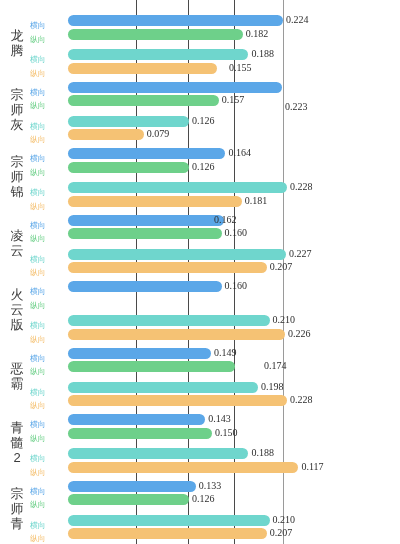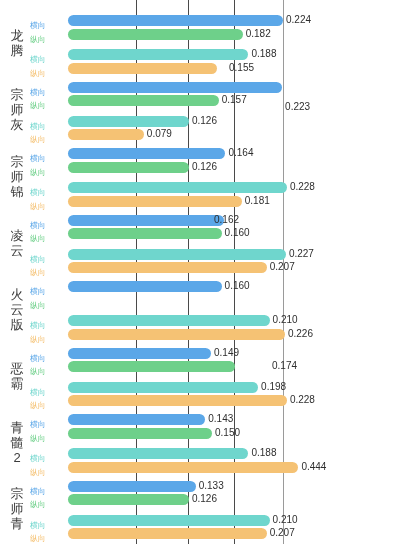--- a/index.html
+++ b/index.html
@@ -70,20 +70,21 @@
     top: 0;
     bottom: 0;
   }
   .row {
     position: absolute;
     left: 0;
     right: 0;
     height: 21px;
     display: flex;
     align-items: center;
+    font-family: Liberation Serif, serif;
   }
   .series-label {
     position: absolute;
     left: 0;
     width: 32px;
     font-size: 8px;
     line-height: 9px;
     text-align: left;
     white-space: nowrap;
     letter-spacing: -0.5px;
@@ -317,21 +318,21 @@
             <div class="series-label t-blue">横向</div>
             <div class="bar-wrap">
               <div class="bar c-blue" style="width: 143.04px;"></div>
               <div class="bar-value" style="left: 146.04px;">0.149</div>
             </div>
           </div>
           <div class="row" style="top: 13.5px;">
             <div class="series-label t-green">纵向</div>
             <div class="bar-wrap">
               <div class="bar c-green" style="width: 167.04px;"></div>
-              <div class="bar-value" style="left: 168px; padding-left: 36px;">0.174</div>
+              <div class="bar-value" style="left: 160px; padding-left: 36px;">0.174</div>
             </div>
           </div>
           <div class="row" style="top: 34px;">
             <div class="series-label t-teal">横向</div>
             <div class="bar-wrap">
               <div class="bar c-teal" style="width: 190.08px;"></div>
               <div class="bar-value" style="left: 193.08px;">0.198</div>
             </div>
           </div>
           <div class="row" style="top: 47.5px;">
@@ -368,21 +369,21 @@
             <div class="series-label t-teal">横向</div>
             <div class="bar-wrap">
               <div class="bar c-teal" style="width: 180.48px;"></div>
               <div class="bar-value" style="left: 183.48px;">0.188</div>
             </div>
           </div>
           <div class="row" style="top: 47.5px;">
             <div class="series-label t-orange">纵向</div>
             <div class="bar-wrap">
               <div class="bar c-orange" style="width: 230.4px;"></div>
-              <div class="bar-value" style="left: 233.4px;">0.444</div>
+              <div class="bar-value" style="left: 233.4px;">0.117</div>
             </div>
           </div>
         </div>
       </div>
       <div class="group" style="top: 480.5px; height: 60px;">
         <div class="group-label" style="top: 5.5px;">
           <span>宗</span>
           <span>师</span>
           <span>青</span>
         </div>

